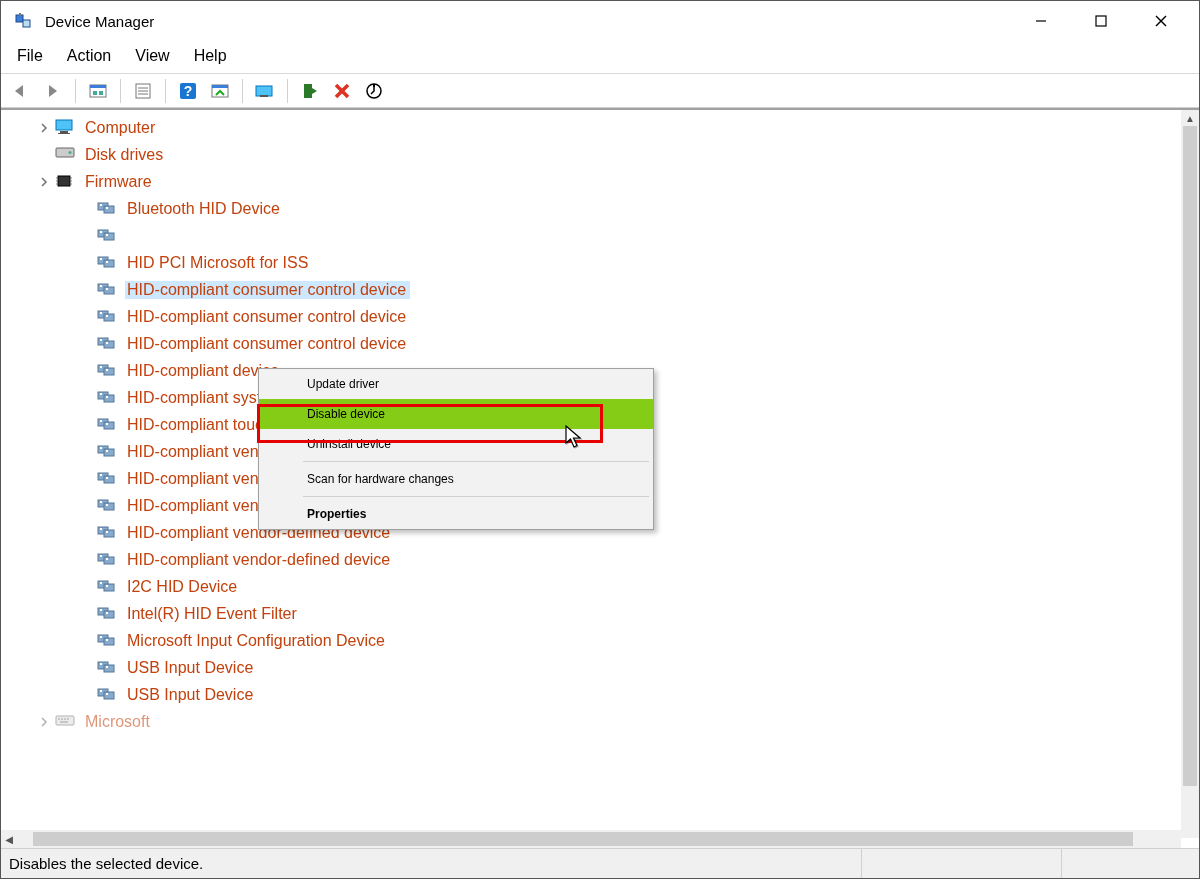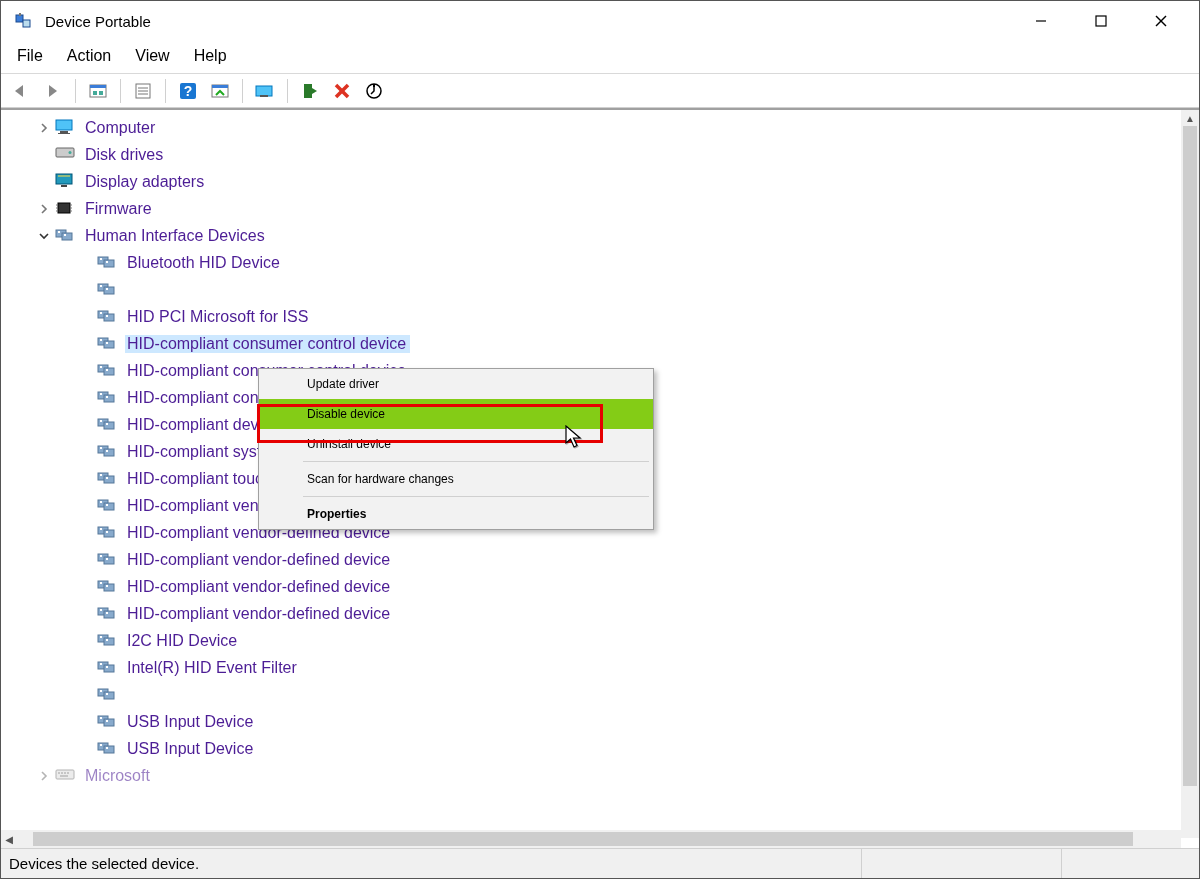--- a/index.html
+++ b/index.html
@@ -51,21 +51,21 @@
   
   .content {
     position: relative;
     height: 730px;
     overflow: hidden;
     border-top: 2px solid #a0a0a0;
   }
   .tree {
     padding: 4px 0 0 0;
     font-size: 16px;
-    color: #4c1d95;
+    color: #c2410c;
   }
   .row {
     display: flex;
     align-items: center;
     height: 27px;
     white-space: nowrap;
     cursor: default;
   }
   .expander { width: 14px; height: 14px; margin-left: 4px; display: flex; align-items: center; justify-content: center; color: #555; }
   .ind { display:inline-block; }
@@ -142,21 +142,21 @@
 <body>
 
 <div class="titlebar">
   <span class="appicon">
     <svg width="18" height="18" viewBox="0 0 18 18">
       <rect x="1" y="3" width="7" height="7" fill="#3b7dd8" stroke="#1a4a90"></rect>
       <rect x="8" y="8" width="7" height="7" fill="#bde" stroke="#1a4a90"></rect>
       <rect x="4" y="1" width="2" height="3" fill="#777"></rect>
     </svg>
   </span>
-  <span class="title">Device Portable</span>
+  <span class="title">Device Manager</span>
   <div class="win-controls">
     <div class="win-btn">
       <svg width="12" height="12">
           <line x1="1" y1="6" x2="11" y2="6" stroke="#000" stroke-width="1.2"></line>
         </svg>
     </div>
     <div class="win-btn">
       <svg width="12" height="12">
           <rect x="1" y="1" width="10" height="10" fill="none" stroke="#000" stroke-width="1.2"></rect>
         </svg>
@@ -269,62 +269,37 @@
         <span class="ind" style="width: 32px;"></span>
         <span class="expander"></span>
         <span class="devicon"><svg width="20" height="14">
             <rect x="1" y="2" width="18" height="9" rx="1" fill="#ccc" stroke="#666"></rect>
             <circle cx="15" cy="6.5" r="1.5" fill="#4a9"></circle>
           </svg></span>
         <span class="label">Disk drives</span>
       </div>
       <div class="row">
         <span class="ind" style="width: 32px;"></span>
-        <span class="expander"></span>
-        <span class="devicon"><svg width="20" height="16">
-            <rect x="1" y="1" width="16" height="10" fill="#29b" stroke="#057"></rect>
-            <rect x="6" y="12" width="6" height="2" fill="#444"></rect>
-            <line x1="3" y1="3" x2="15" y2="3" stroke="#fd4" stroke-width="1"></line>
-          </svg></span>
-        <span class="label">Display adapters</span>
-      </div>
-      <div class="row">
-        <span class="ind" style="width: 32px;"></span>
         <span class="expander">
           <svg width="10" height="10">
             <path d="M3 1 L7 5 L3 9" stroke="#777" stroke-width="1.6" fill="none"></path>
           </svg>
         </span>
         <span class="devicon"><svg width="18" height="16">
             <rect x="3" y="3" width="12" height="10" fill="#333" stroke="#000"></rect>
             <line x1="1" y1="5" x2="3" y2="5" stroke="#777"></line>
             <line x1="1" y1="8" x2="3" y2="8" stroke="#777"></line>
             <line x1="1" y1="11" x2="3" y2="11" stroke="#777"></line>
             <line x1="15" y1="5" x2="17" y2="5" stroke="#777"></line>
             <line x1="15" y1="8" x2="17" y2="8" stroke="#777"></line>
             <line x1="15" y1="11" x2="17" y2="11" stroke="#777"></line>
           </svg></span>
         <span class="label">Firmware</span>
       </div>
       <div class="row">
-        <span class="ind" style="width: 32px;"></span>
-        <span class="expander">
-          <svg width="10" height="10">
-            <path d="M1 3 L5 7 L9 3" stroke="#333" stroke-width="1.6" fill="none"></path>
-          </svg>
-        </span>
-        <span class="devicon"><svg width="22" height="16">
-            <rect x="1" y="3" width="10" height="7" fill="#8ac" stroke="#579"></rect>
-            <rect x="7" y="6" width="10" height="7" fill="#8ac" stroke="#579"></rect>
-            <rect x="3" y="4" width="2" height="2" fill="#fff"></rect>
-            <rect x="9" y="7" width="2" height="2" fill="#fff"></rect>
-          </svg></span>
-        <span class="label">Human Interface Devices</span>
-      </div>
-      <div class="row">
         <span class="ind" style="width: 92px;"></span>
         <span class="devicon"><svg width="22" height="16">
             <rect x="1" y="3" width="10" height="7" fill="#8ac" stroke="#579"></rect>
             <rect x="7" y="6" width="10" height="7" fill="#8ac" stroke="#579"></rect>
             <rect x="3" y="4" width="2" height="2" fill="#fff"></rect>
             <rect x="9" y="7" width="2" height="2" fill="#fff"></rect>
           </svg></span>
         <span class="label">Bluetooth HID Device</span>
       </div>
       <div class="row">
@@ -477,20 +452,21 @@
         <span class="label">Intel(R) HID Event Filter</span>
       </div>
       <div class="row">
         <span class="ind" style="width: 92px;"></span>
         <span class="devicon"><svg width="22" height="16">
             <rect x="1" y="3" width="10" height="7" fill="#8ac" stroke="#579"></rect>
             <rect x="7" y="6" width="10" height="7" fill="#8ac" stroke="#579"></rect>
             <rect x="3" y="4" width="2" height="2" fill="#fff"></rect>
             <rect x="9" y="7" width="2" height="2" fill="#fff"></rect>
           </svg></span>
+        <span class="label">Microsoft Input Configuration Device</span>
       </div>
       <div class="row">
         <span class="ind" style="width: 92px;"></span>
         <span class="devicon"><svg width="22" height="16">
             <rect x="1" y="3" width="10" height="7" fill="#8ac" stroke="#579"></rect>
             <rect x="7" y="6" width="10" height="7" fill="#8ac" stroke="#579"></rect>
             <rect x="3" y="4" width="2" height="2" fill="#fff"></rect>
             <rect x="9" y="7" width="2" height="2" fill="#fff"></rect>
           </svg></span>
         <span class="label">USB Input Device</span>
@@ -547,16 +523,16 @@
 
 <div class="redbox" style="top:403px;left:256px;width:346px;height:39px"></div>
 
 <div class="cursor">
   <svg width="22" height="26" viewBox="0 0 22 26">
     <path d="M1 1 L1 18 L5.5 14 L9 22 L12 20.5 L8.5 13 L15 13 Z" fill="#fff" stroke="#000" stroke-width="1.2"></path>
   </svg>
 </div>
 
 <div class="statusbar">
-  <span>Devices the selected device.</span>
+  <span>Disables the selected device.</span>
   <div class="cell2"></div>
   <div class="cell3"></div>
 </div>
 
 </body></html>

